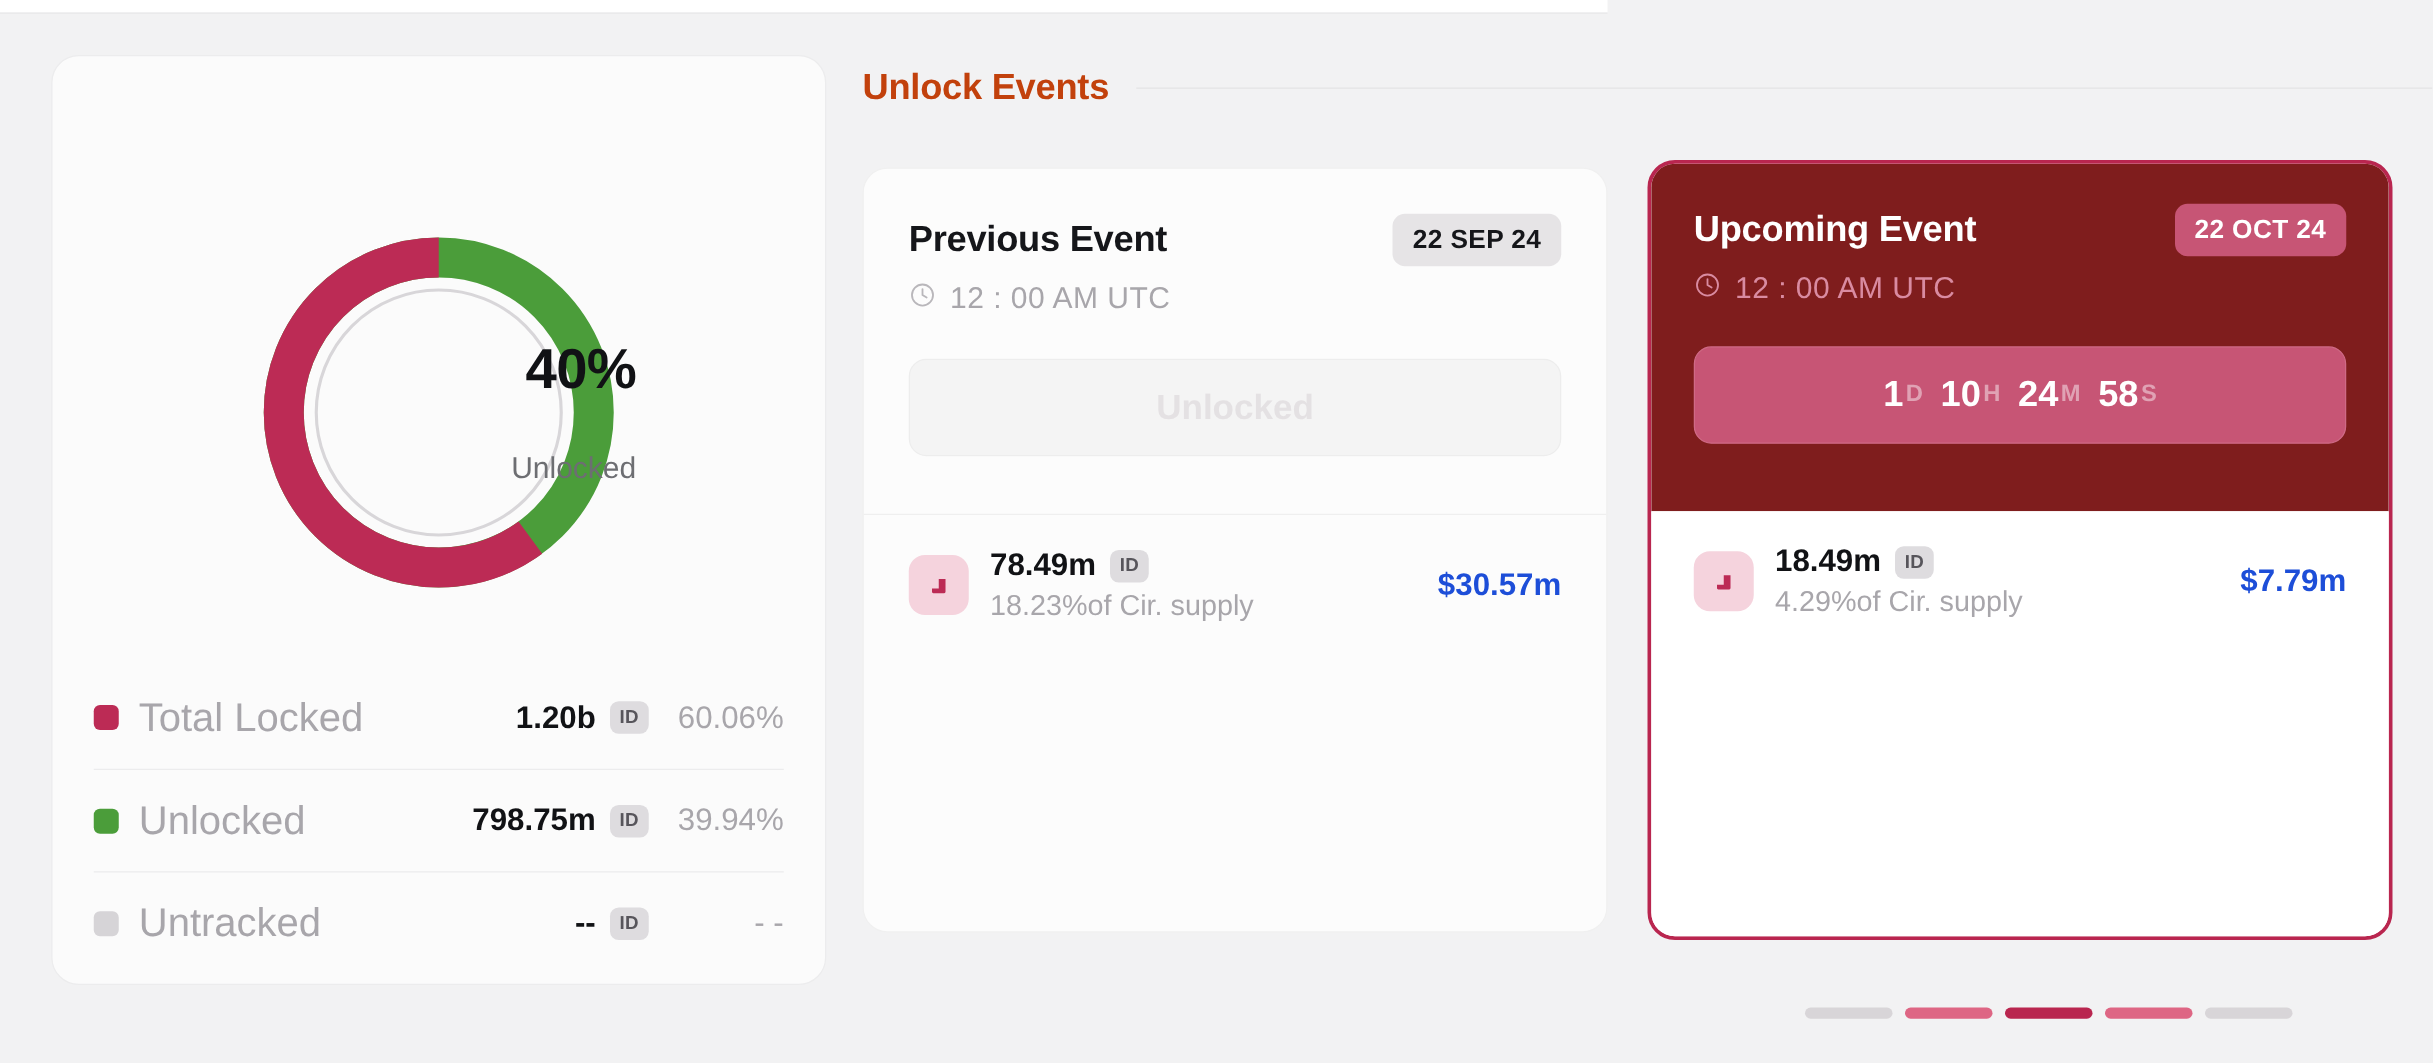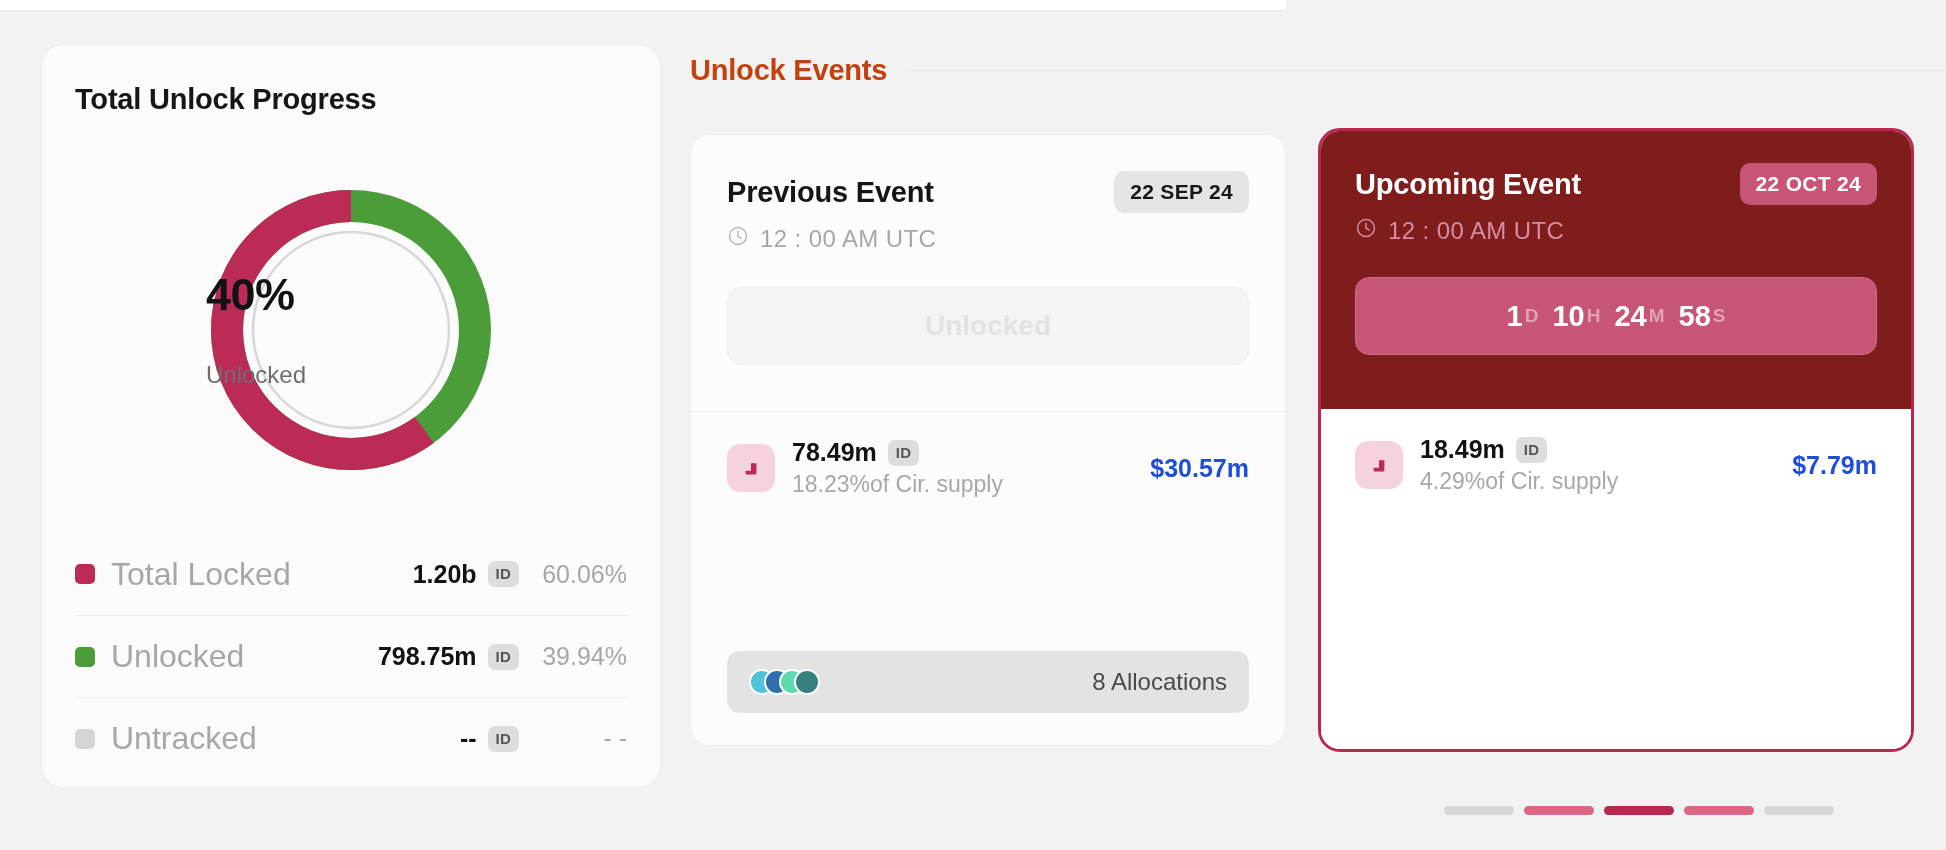--- a/index.html
+++ b/index.html
@@ -35,23 +35,23 @@
     letter-spacing: -0.2px;
   }
 
   .donut-wrap {
     position: absolute; left: 50%; top: 140px;
     transform: translateX(-50%);
     width: 290px; height: 290px;
   }
   .donut-svg { display: block; width: 290px; height: 290px; }
   .donut-center {
-    position: absolute; left: 0; top: 0; width: 290px; height: 290px;
+    position: absolute; left: 13px; top: 0; width: 290px; height: 290px;
     display: flex; flex-direction: column;
-    align-items: flex-start; justify-content: center; gap: 35px;
+    align-items: flex-end; justify-content: center; gap: 35px;
   }
   .donut-pct {
     font-size: 45px; font-weight: 700; color: #111215;
     letter-spacing: -0.5px; line-height: 1;
   }
   .donut-sub {
     margin-top: 9px; font-size: 24px; color: #6d6e72; font-weight: 400;
   }
 
   .legend {
@@ -204,21 +204,20 @@
 </style>
 </head>
 <body>
 
 <div class="stage">
 
   <div class="top-strip"></div>
   <div class="top-strip-shadow"></div>
 
   <div class="progress-card">
-    <div class="progress-title">Total Unlock Progress</div>
 
     <div class="donut-wrap">
       <svg class="donut-svg" viewBox="0 0 290 290">
 
         <circle cx="145" cy="145" r="124" fill="none" stroke="#4b9d3a" stroke-width="32"></circle>
 
         <circle cx="145" cy="145" r="124" fill="none" stroke="#bc2b55" stroke-width="32" stroke-dasharray="467.8 311.1" stroke-dashoffset="0" transform="rotate(-90 145 145) scale(1,-1) translate(0,-290)"></circle>
 
         <circle cx="145" cy="145" r="98" fill="none" stroke="#d8d6d9" stroke-width="2.5"></circle>
       </svg>
@@ -294,29 +293,20 @@
       <span class="amt-mid">
         <span class="amt-top">
           <span class="amt-val">78.49m</span>
           <span class="id-chip">ID</span>
         </span>
         <span class="amt-sub" style="display:block">18.23%of Cir. supply</span>
       </span>
       <span class="amt-usd">$30.57m</span>
     </div>
 
-    <div class="alloc-bar">
-      <span class="avatars">
-        <span class="avatar" style="background:#4ec3d9"></span>
-        <span class="avatar" style="background:#2f6fad"></span>
-        <span class="avatar" style="background:#5fd9ae"></span>
-        <span class="avatar" style="background:#36807f"></span>
-      </span>
-      <span class="alloc-text">8 Allocations</span>
-    </div>
   </div>
 
   <div class="up-card">
     <div class="up-top">
       <div class="card-head-row">
         <span class="up-title">Upcoming Event</span>
         <span class="up-chip">22 OCT 24</span>
       </div>
       <div class="time-row">
         <span class="clock-icon">

